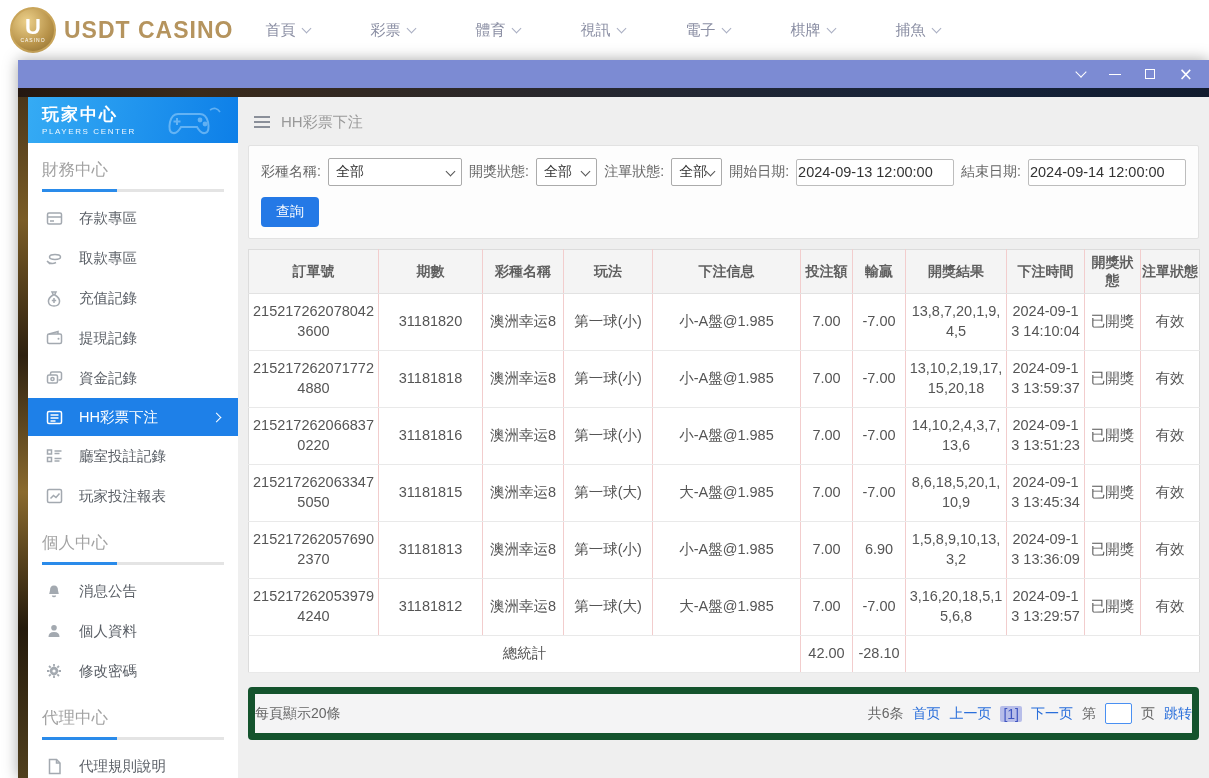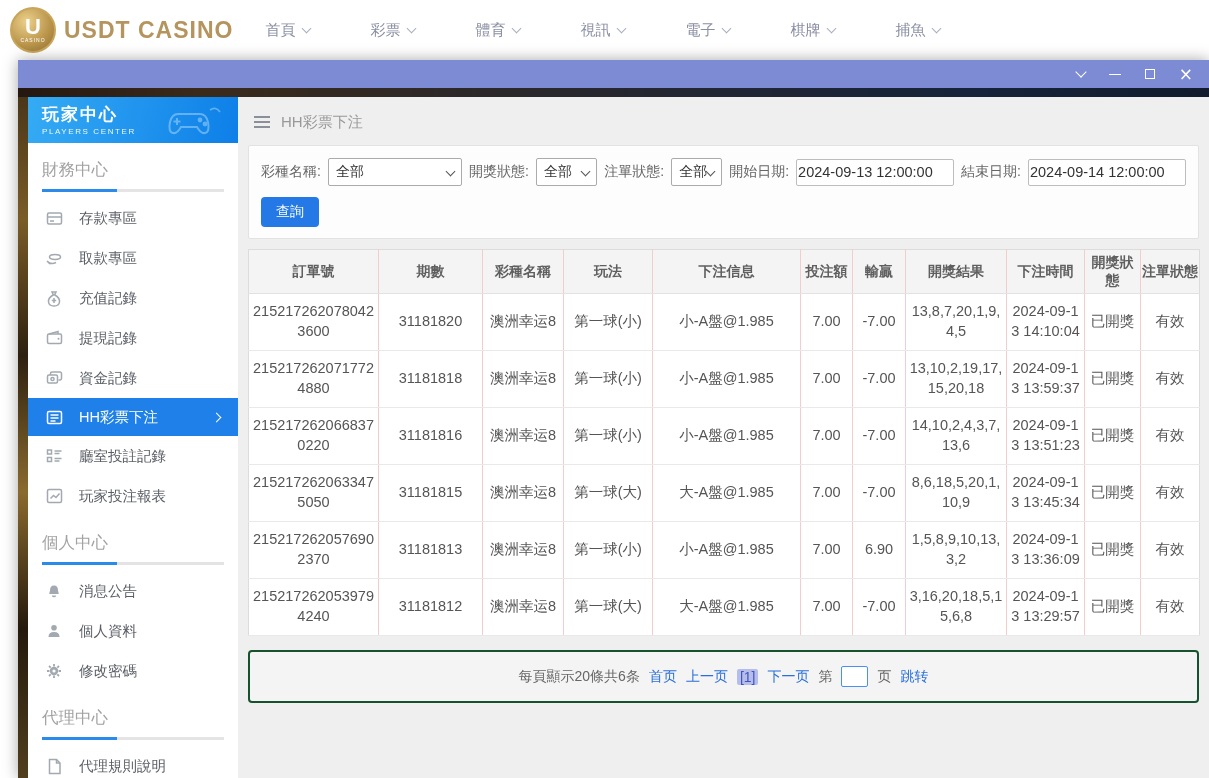--- a/index.html
+++ b/index.html
@@ -78,22 +78,22 @@
 
   .tablewrap { margin:10px 10px 0; }
   table { width:951px; border-collapse:collapse; table-layout:fixed; background:#fff; border:1px solid #dcdcdc; }
   th { background:#f4f4f4; color:#5f5f5f; font-size:14px; font-weight:bold; height:44px;
     border-right:1px solid #f2cdcd; border-bottom:1px solid #e2e2e2; padding:0; text-align:center; }
   td { color:#555; font-size:14.5px; text-align:center; height:57px; padding:2px 3px; line-height:1.35;
     border-right:1px solid #f2cdcd; border-bottom:1px solid #e9e9e9; word-break:break-all; }
   th:last-child, td:last-child { border-right:none; }
   tr.summary td { height:37px; }
 
-  .pager { margin:14px 10px 0; width:951px; height:53px; background:#f4f4f5; border:2px solid #14532d;
-    border-radius:4px; display:flex; align-items:center; justify-content:center; padding:0 12px;
+  .pager { margin:14px 10px 0; width:951px; height:53px; background:#f4f4f5; border:7px solid #14532d;
+    border-radius:4px; display:flex; align-items:center; justify-content:space-between; padding:0 0;
     color:#666; font-size:14px; }
   .pager-right { display:flex; align-items:center; gap:9px; }
   .plink { color:#2a6fdb; cursor:pointer; }
   .pcur { background:#b7bde9; color:#3f55c0; padding:0 3px; border-radius:2px; }
   .pjump { width:27px; height:21px; border:1px solid #4a90f2; background:#fff; border-radius:2px; }
 </style>
 </head>
 <body>
 
 <div class="topbar">
@@ -443,20 +443,26 @@
               <td>澳洲幸运8</td>
               <td>第一球(大)</td>
               <td>大-A盤@1.985</td>
               <td>7.00</td>
               <td>-7.00</td>
               <td>3,16,20,18,5,15,6,8</td>
               <td>2024-09-13 13:29:57</td>
               <td>已開獎</td>
               <td>有效</td>
             </tr>
+            <tr class="summary">
+       <td colspan="5">總統計</td>
+       <td>42.00</td>
+       <td>-28.10</td>
+       <td colspan="4"></td>
+     </tr>
           </tbody>
       </table>
     </div>
 
     <div class="pager">
       <span>每頁顯示20條</span>
       <span class="pager-right">
         <span>共6条</span>
         <span class="plink">首页</span>
         <span class="plink">上一页</span>

